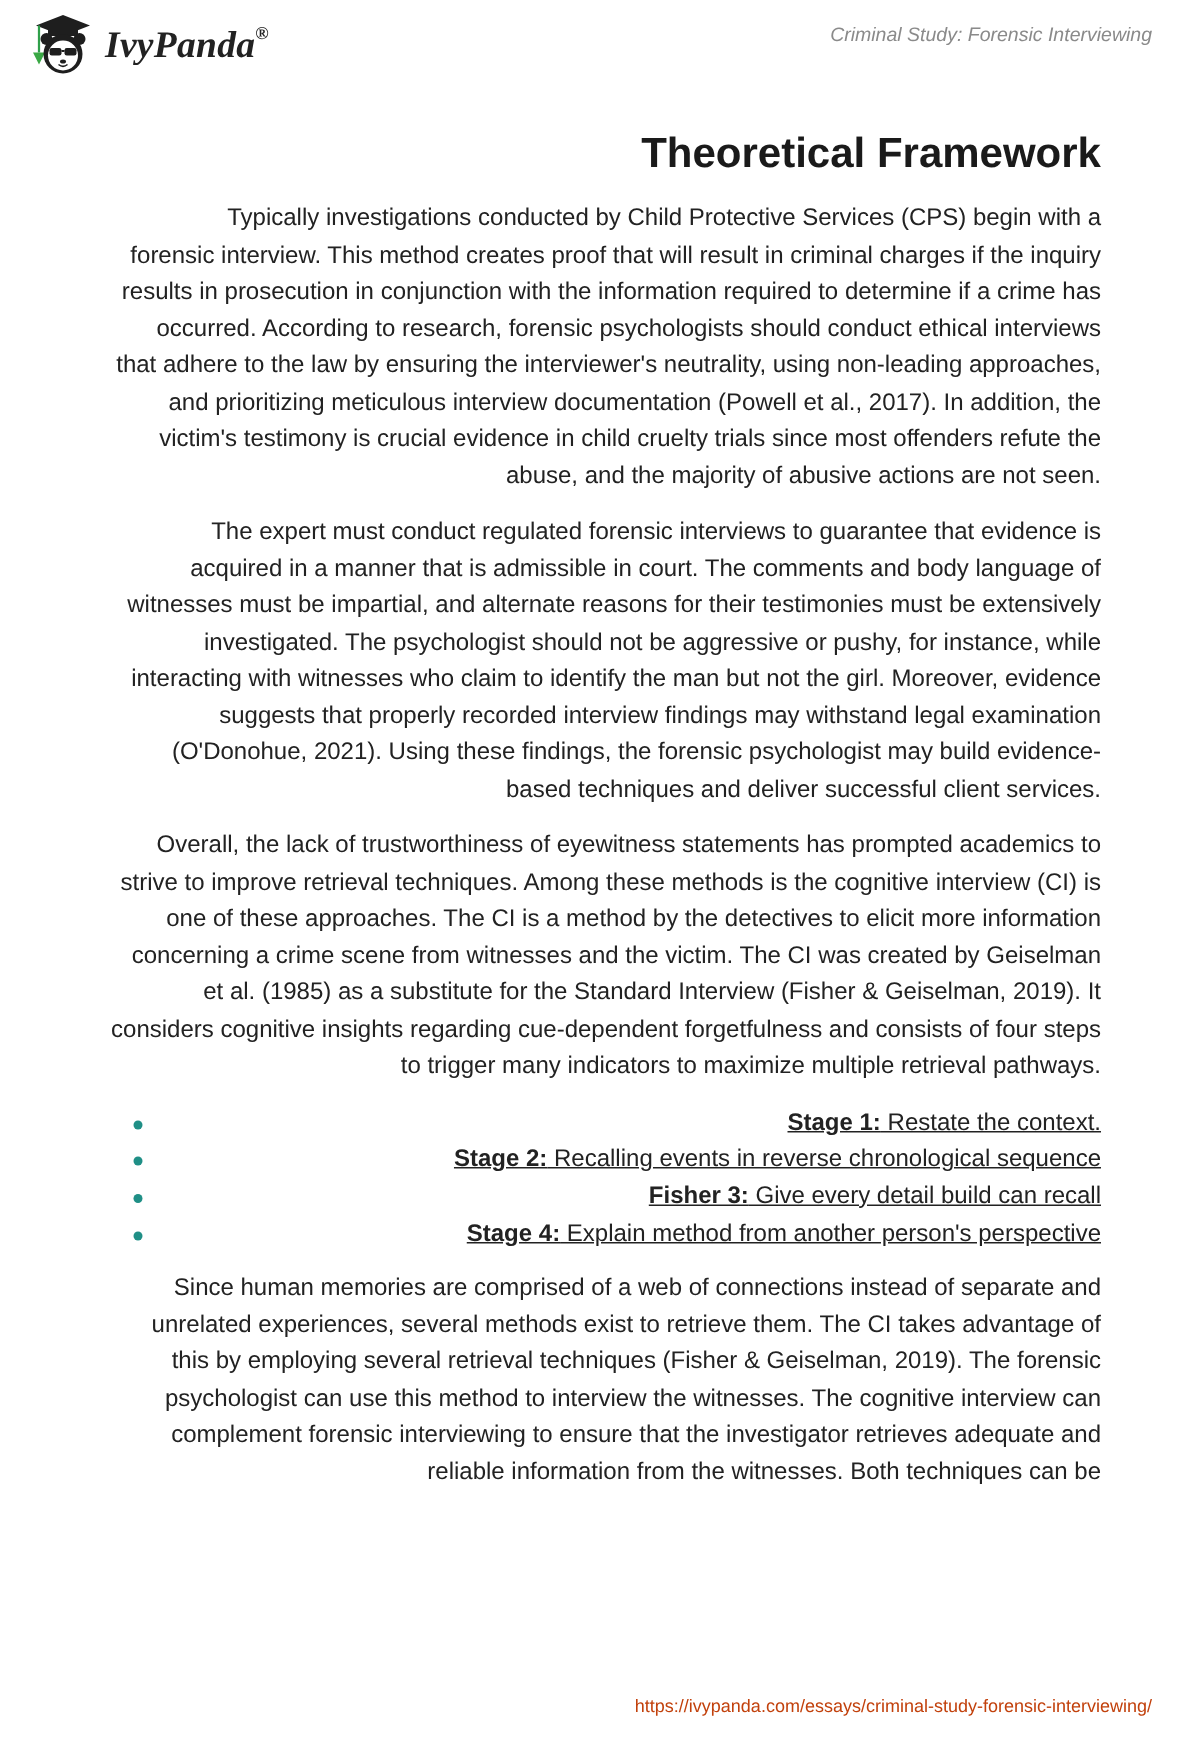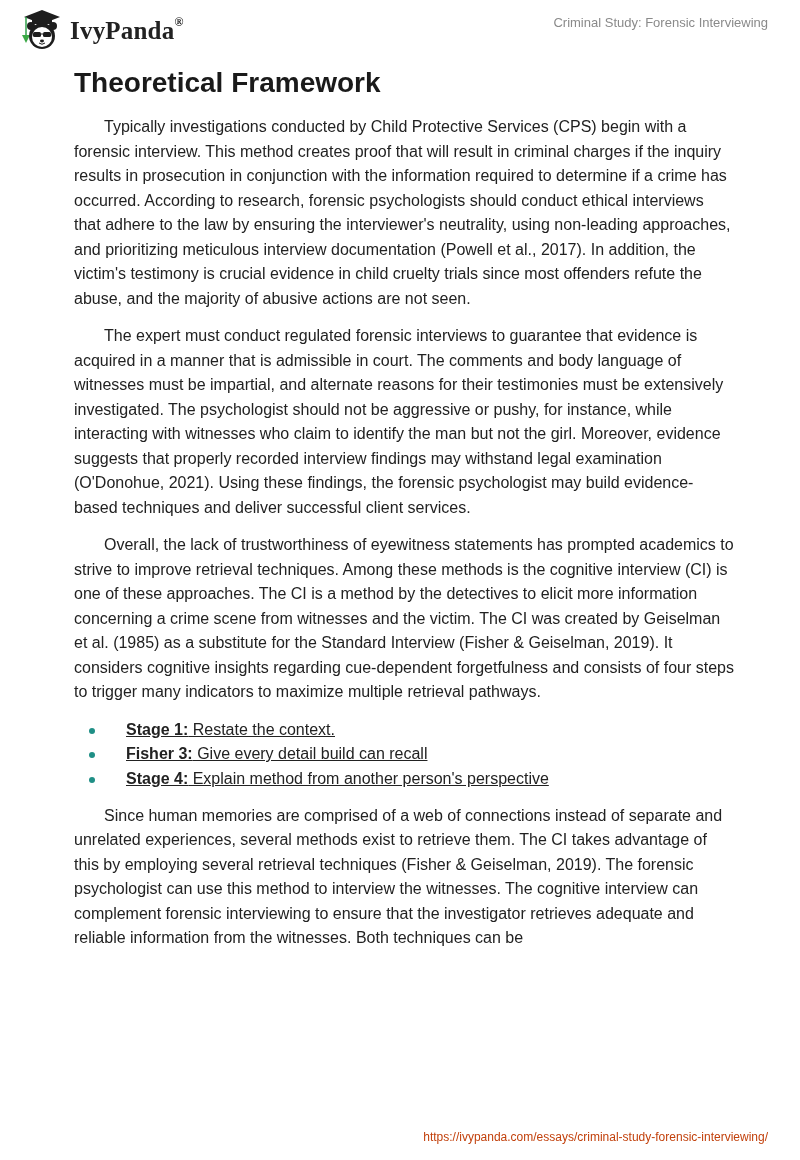--- a/index.html
+++ b/index.html
@@ -1,25 +1,25 @@
 <!DOCTYPE html>
 <html><head>
 <meta charset="utf-8">
 <style>
   html, body { margin:0; padding:0; background:#ffffff; }
   body { width:800px; height:1160px; position:relative; overflow:hidden;
          font-family:"Liberation Sans", sans-serif; color:#222; }
-  .header { position:absolute; left:0; top:0; width:800px; height:56px; }
+  .header { position:absolute; left:0; top:0; width:800px; height:56px;font-style:italic; }
   .logo { position:absolute; left:18px; top:7px; display:flex; align-items:center; }
   .logo-mark { width:44px; height:44px; position:relative; }
   .logo-text { font-family:"Liberation Serif", serif; font-weight:bold; font-size:25px; color:#222;
                margin-left:8px; margin-top:4px; letter-spacing:0.2px; }
   .logo-text sup { font-size:12px; vertical-align:top; position:relative; top:-2px; }
   .doc-title { position:absolute; right:32px; top:15px; font-size:13px; color:#8a8a8a; }
-  .content { position:absolute; left:74px; top:65px; width:660px; }
+  .content { position:absolute; left:74px; top:84px; width:660px;text-align:right; }
   h1 { font-size:28px; font-weight:bold; margin:0 0 14px 0; color:#1a1a1a; line-height:36px; }
   p { font-size:16px; line-height:24.5px; margin:0 0 13px 0; text-indent:30px; color:#222; }
   ul { list-style:none; padding:0; margin:4px 0 12px 0;text-decoration:underline; }
   li { font-size:16px; line-height:24.7px; position:relative; padding-left:52px; }
   li .bullet { position:absolute; left:15px; top:10px; width:6px; height:6px; border-radius:50%; background:#1f8f86; }
   li b { font-weight:bold; }
   .footer-url { position:absolute; right:32px; top:1130px; font-size:12px; color:#c2410c; }
 </style>
 </head>
 <body>
@@ -54,19 +54,20 @@
   <div class="doc-title">Criminal Study: Forensic Interviewing</div>
 </div>
 
 <div class="content">
   <h1>Theoretical Framework</h1>
   <p>Typically investigations conducted by Child Protective Services (CPS) begin with a forensic interview. This method creates proof that will result in criminal charges if the inquiry results in prosecution in conjunction with the information required to determine if a crime has occurred. According to research, forensic psychologists should conduct ethical interviews that adhere to the law by ensuring the interviewer's neutrality, using non-leading approaches, and prioritizing meticulous interview documentation (Powell et al., 2017). In addition, the victim's testimony is crucial evidence in child cruelty trials since most offenders refute the abuse, and the majority of abusive actions are not seen.</p>
   <p>The expert must conduct regulated forensic interviews to guarantee that evidence is acquired in a manner that is admissible in court. The comments and body language of witnesses must be impartial, and alternate reasons for their testimonies must be extensively investigated. The psychologist should not be aggressive or pushy, for instance, while interacting with witnesses who claim to identify the man but not the girl. Moreover, evidence suggests that properly recorded interview findings may withstand legal examination (O'Donohue, 2021). Using these findings, the forensic psychologist may build evidence-based techniques and deliver successful client services.</p>
   <p>Overall, the lack of trustworthiness of eyewitness statements has prompted academics to strive to improve retrieval techniques. Among these methods is the cognitive interview (CI) is one of these approaches. The CI is a method by the detectives to elicit more information concerning a crime scene from witnesses and the victim. The CI was created by Geiselman et al. (1985) as a substitute for the Standard Interview (Fisher &amp; Geiselman, 2019). It considers cognitive insights regarding cue-dependent forgetfulness and consists of four steps to trigger many indicators to maximize multiple retrieval pathways.</p>
   <ul>
     <li><span class="bullet" style="background: rgb(31, 143, 134);"></span><b>Stage 1:</b><span> Restate the context.</span></li>
+    <li><span class="bullet" style="background: rgb(31, 143, 134);"></span><b>Stage 2:</b><span> Recalling events in reverse chronological sequence</span></li>
     <li><span class="bullet" style="background: rgb(31, 143, 134);"></span><b>Fisher 3:</b><span> Give every detail build can recall</span></li>
     <li><span class="bullet" style="background: rgb(31, 143, 134);"></span><b>Stage 4:</b><span> Explain method from another person's perspective</span></li>
   </ul>
   <p>Since human memories are comprised of a web of connections instead of separate and unrelated experiences, several methods exist to retrieve them. The CI takes advantage of this by employing several retrieval techniques (Fisher &amp; Geiselman, 2019). The forensic psychologist can use this method to interview the witnesses. The cognitive interview can complement forensic interviewing to ensure that the investigator retrieves adequate and reliable information from the witnesses. Both techniques can be</p>
 </div>
 
 <div class="footer-url">https://ivypanda.com/essays/criminal-study-forensic-interviewing/</div>
 
 </body></html>

